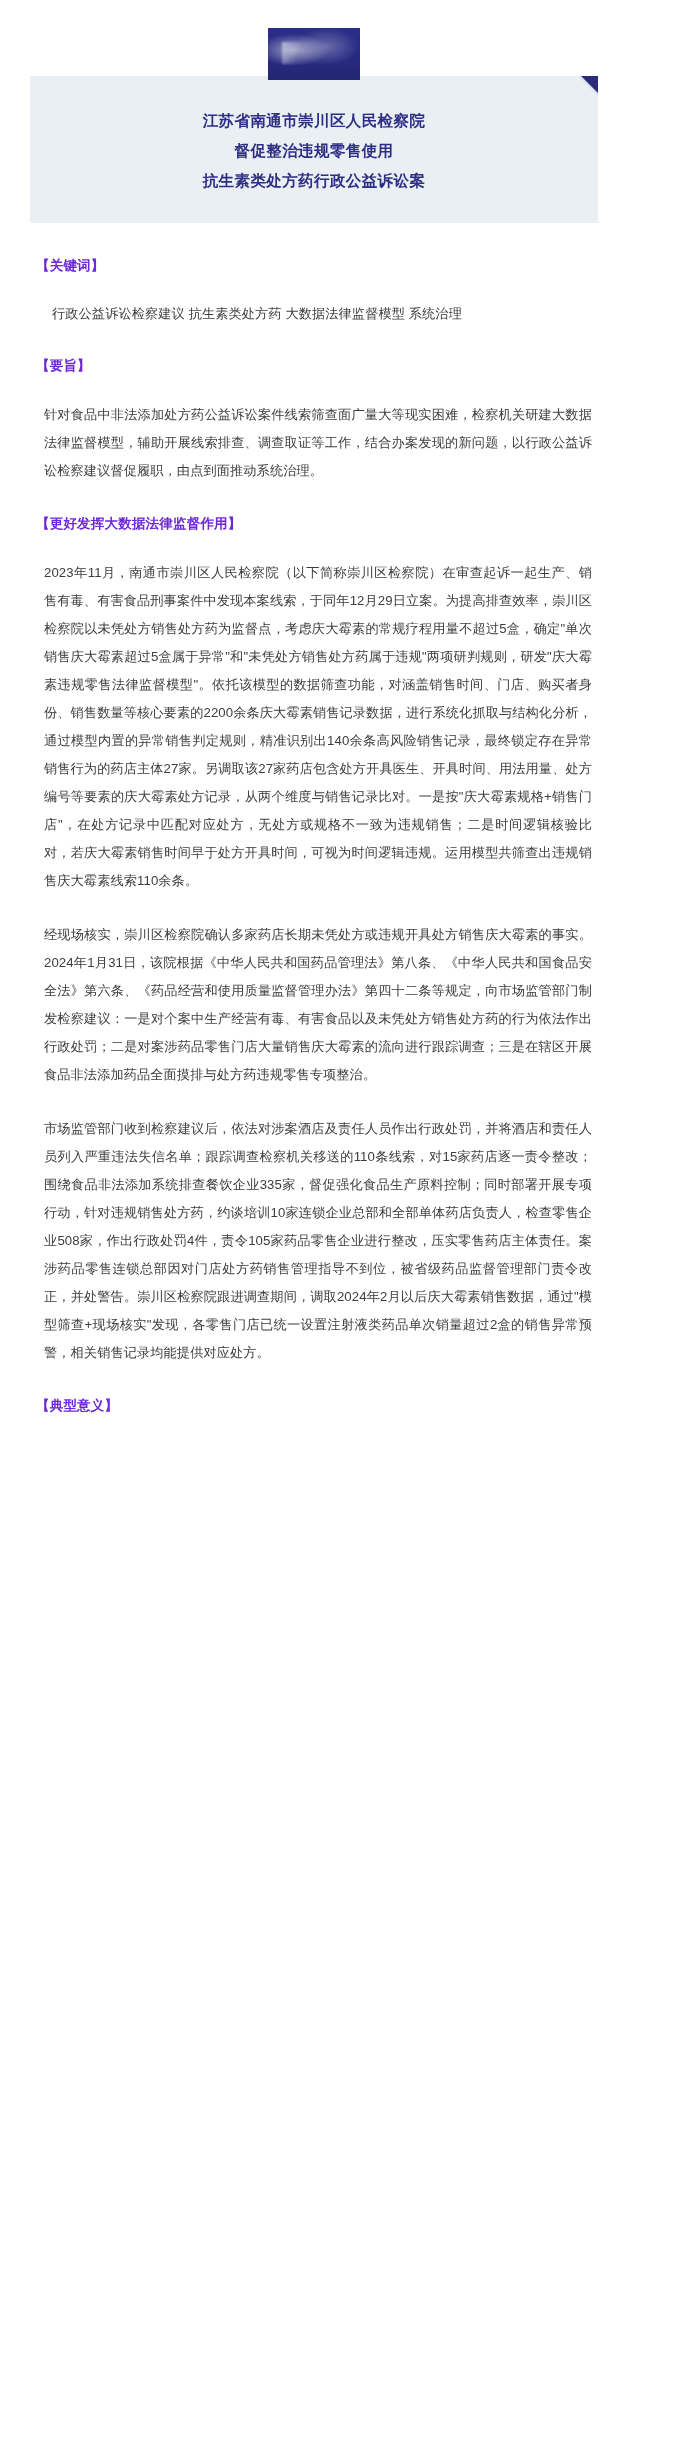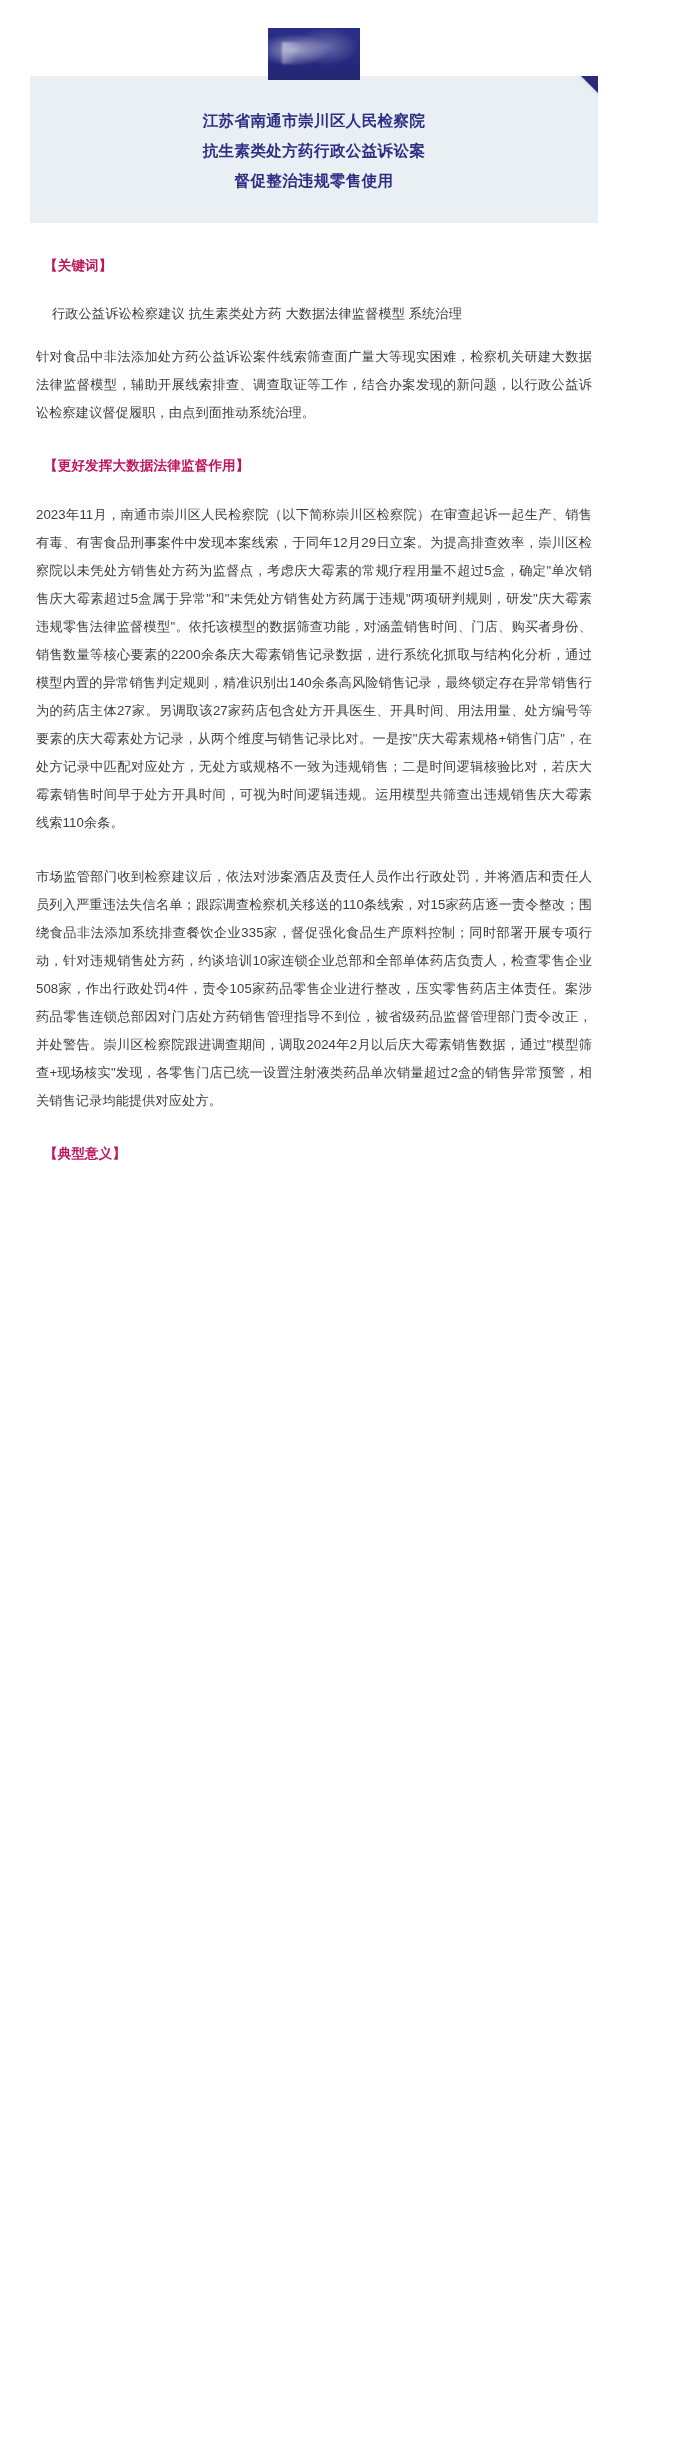--- a/index.html
+++ b/index.html
@@ -91,35 +91,35 @@
   
   .content {
     padding: 34px 36px 40px 36px;
   }
   .section {
     margin-bottom: 6px;
   }
   .section-head {
     font-size: 13.5px;
     font-weight: bold;
-    color: #be185d;
+    color: #6d28d9;
     letter-spacing: 0.2px;
-    margin: 30px 0 26px 8px;
+    margin: 30px 0 26px 0;
     font-family: "DejaVu Sans", "Liberation Sans", sans-serif;
   }
   .section:first-child .section-head {
     margin-top: 0;
   }
   .para {
     font-size: 13.2px;
     line-height: 2.12;
     color: #3d3d3d;
     text-align: justify;
     text-justify: inter-ideograph;
-    margin: 0 0 26px 0;
+    margin: 0 0 26px 8px;
     letter-spacing: 0.1px;
   }
   .para:last-child {
     margin-bottom: 0;
   }
   .keywords {
     font-size: 13.2px;
     line-height: 2.0;
     color: #3d3d3d;
     margin: 16px;
@@ -131,40 +131,42 @@
 
 <div class="page">
 
   <div class="header-zone">
     <div class="banner-img"></div>
 
     <div class="title-card">
       <div class="corner-fold-shadow"></div>
       <div class="corner-fold"></div>
       <div class="title-line">江苏省南通市崇川区人民检察院</div>
+      <div class="title-line">督促整治违规零售使用</div>
       <div class="title-line">抗生素类处方药行政公益诉讼案</div>
-      <div class="title-line">督促整治违规零售使用</div>
     </div>
   </div>
 
   <div class="content">
 
     <div class="section">
       <div class="section-head">【关键词】</div>
       <p class="keywords">行政公益诉讼检察建议 抗生素类处方药 大数据法律监督模型 系统治理</p>
     </div>
 
     <div class="section">
+      <div class="section-head">【要旨】</div>
       <p class="para">针对食品中非法添加处方药公益诉讼案件线索筛查面广量大等现实困难，检察机关研建大数据法律监督模型，辅助开展线索排查、调查取证等工作，结合办案发现的新问题，以行政公益诉讼检察建议督促履职，由点到面推动系统治理。</p>
     </div>
 
 
     <div class="section">
       <div class="section-head">【更好发挥大数据法律监督作用】</div>
       <p class="para">2023年11月，南通市崇川区人民检察院（以下简称崇川区检察院）在审查起诉一起生产、销售有毒、有害食品刑事案件中发现本案线索，于同年12月29日立案。为提高排查效率，崇川区检察院以未凭处方销售处方药为监督点，考虑庆大霉素的常规疗程用量不超过5盒，确定"单次销售庆大霉素超过5盒属于异常"和"未凭处方销售处方药属于违规"两项研判规则，研发"庆大霉素违规零售法律监督模型"。依托该模型的数据筛查功能，对涵盖销售时间、门店、购买者身份、销售数量等核心要素的2200余条庆大霉素销售记录数据，进行系统化抓取与结构化分析，通过模型内置的异常销售判定规则，精准识别出140余条高风险销售记录，最终锁定存在异常销售行为的药店主体27家。另调取该27家药店包含处方开具医生、开具时间、用法用量、处方编号等要素的庆大霉素处方记录，从两个维度与销售记录比对。一是按"庆大霉素规格+销售门店"，在处方记录中匹配对应处方，无处方或规格不一致为违规销售；二是时间逻辑核验比对，若庆大霉素销售时间早于处方开具时间，可视为时间逻辑违规。运用模型共筛查出违规销售庆大霉素线索110余条。</p>
+      <p class="para">经现场核实，崇川区检察院确认多家药店长期未凭处方或违规开具处方销售庆大霉素的事实。2024年1月31日，该院根据《中华人民共和国药品管理法》第八条、《中华人民共和国食品安全法》第六条、《药品经营和使用质量监督管理办法》第四十二条等规定，向市场监管部门制发检察建议：一是对个案中生产经营有毒、有害食品以及未凭处方销售处方药的行为依法作出行政处罚；二是对案涉药品零售门店大量销售庆大霉素的流向进行跟踪调查；三是在辖区开展食品非法添加药品全面摸排与处方药违规零售专项整治。</p>
       <p class="para">市场监管部门收到检察建议后，依法对涉案酒店及责任人员作出行政处罚，并将酒店和责任人员列入严重违法失信名单；跟踪调查检察机关移送的110条线索，对15家药店逐一责令整改；围绕食品非法添加系统排查餐饮企业335家，督促强化食品生产原料控制；同时部署开展专项行动，针对违规销售处方药，约谈培训10家连锁企业总部和全部单体药店负责人，检查零售企业508家，作出行政处罚4件，责令105家药品零售企业进行整改，压实零售药店主体责任。案涉药品零售连锁总部因对门店处方药销售管理指导不到位，被省级药品监督管理部门责令改正，并处警告。崇川区检察院跟进调查期间，调取2024年2月以后庆大霉素销售数据，通过"模型筛查+现场核实"发现，各零售门店已统一设置注射液类药品单次销量超过2盒的销售异常预警，相关销售记录均能提供对应处方。</p>
     </div>
 
     <div class="section">
       <div class="section-head">【典型意义】</div>
     </div>
 
   </div>
 </div>
 

